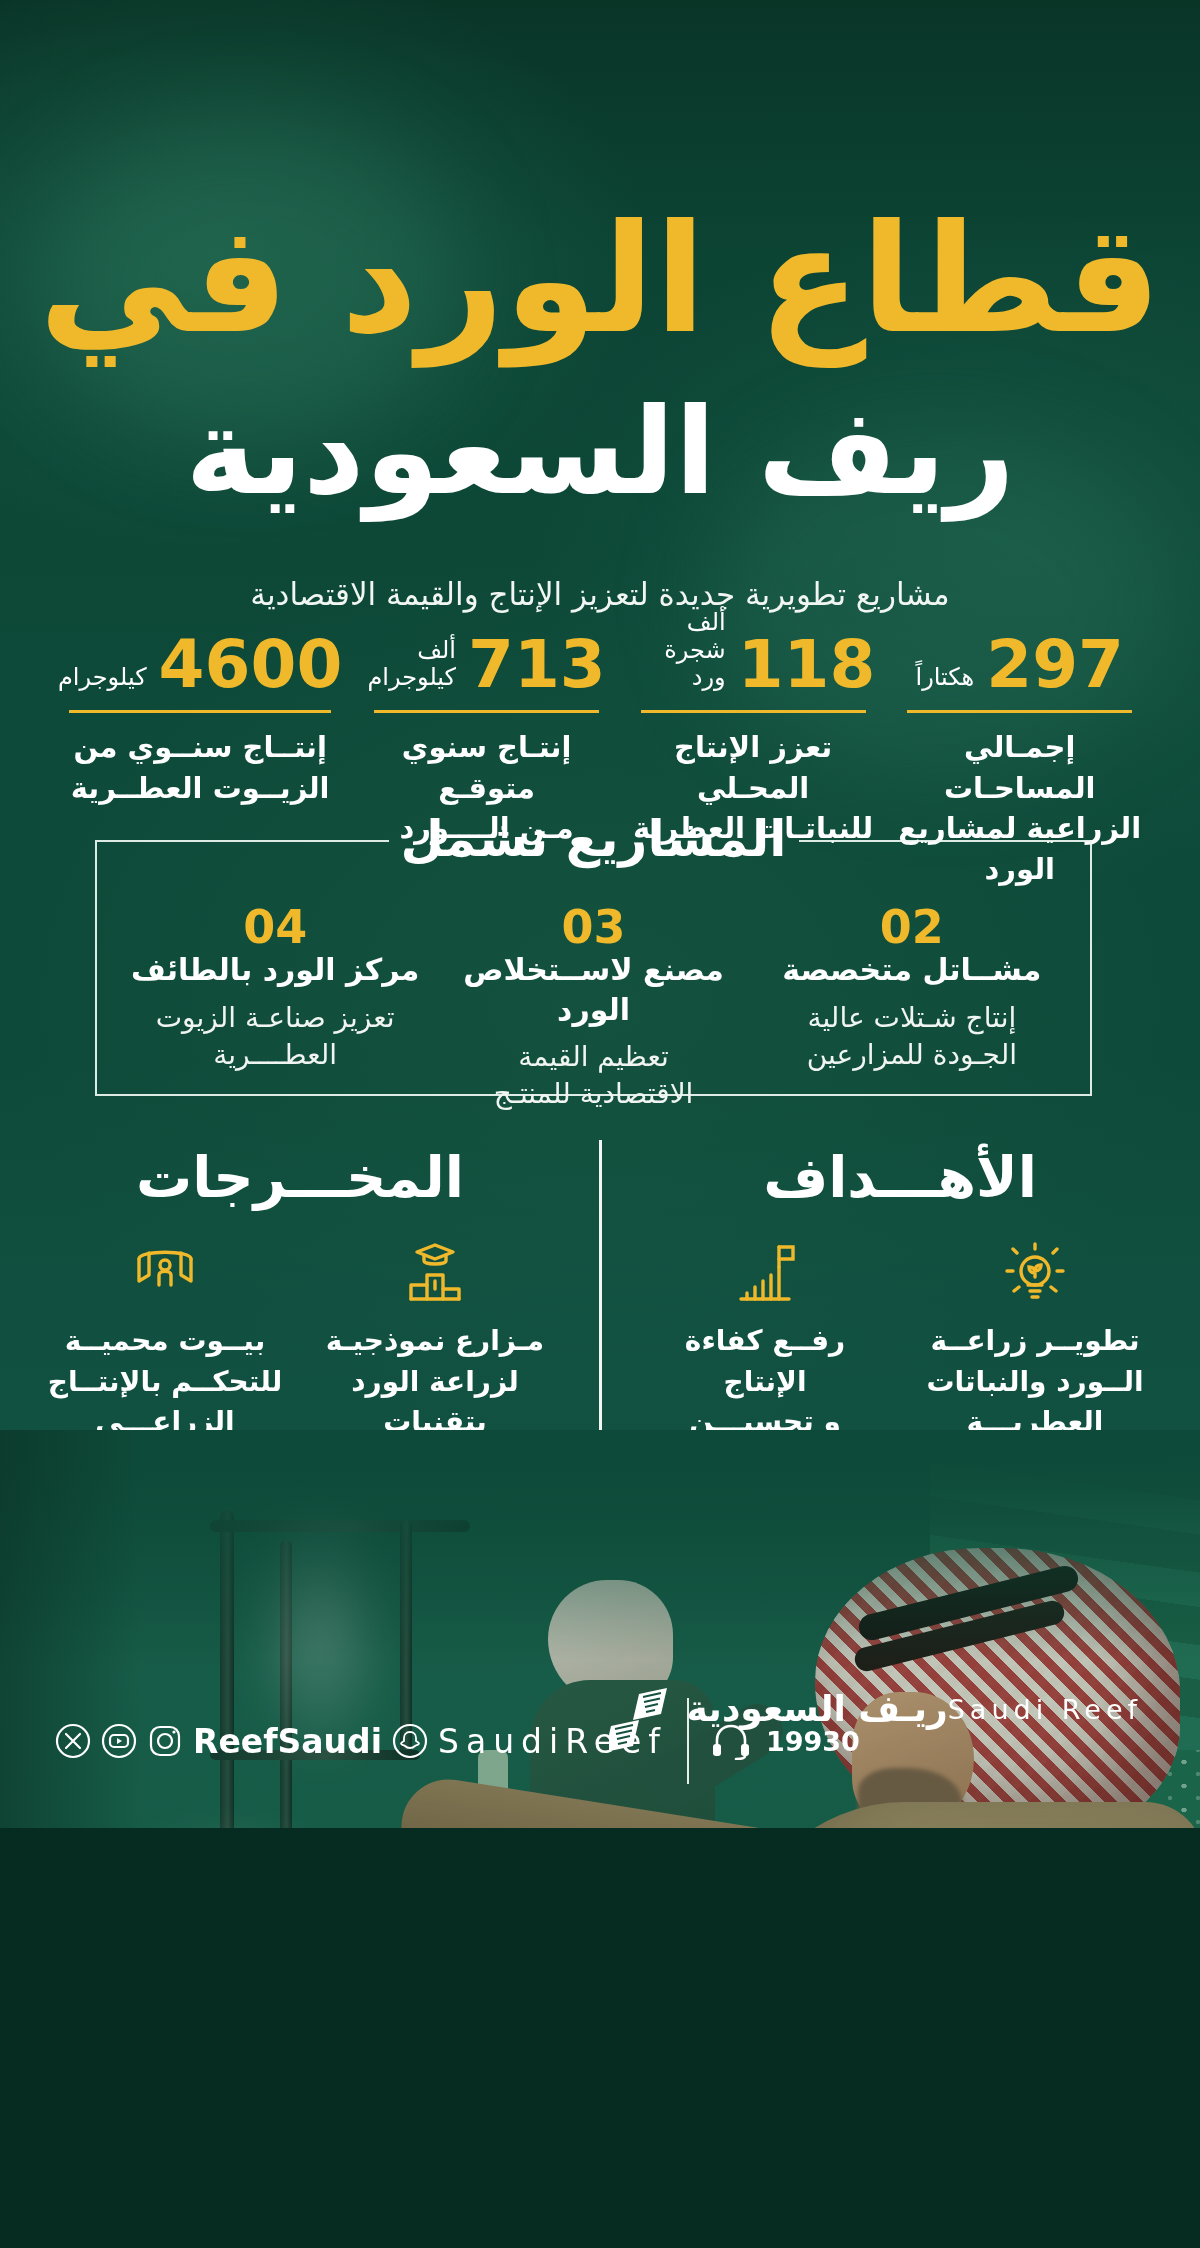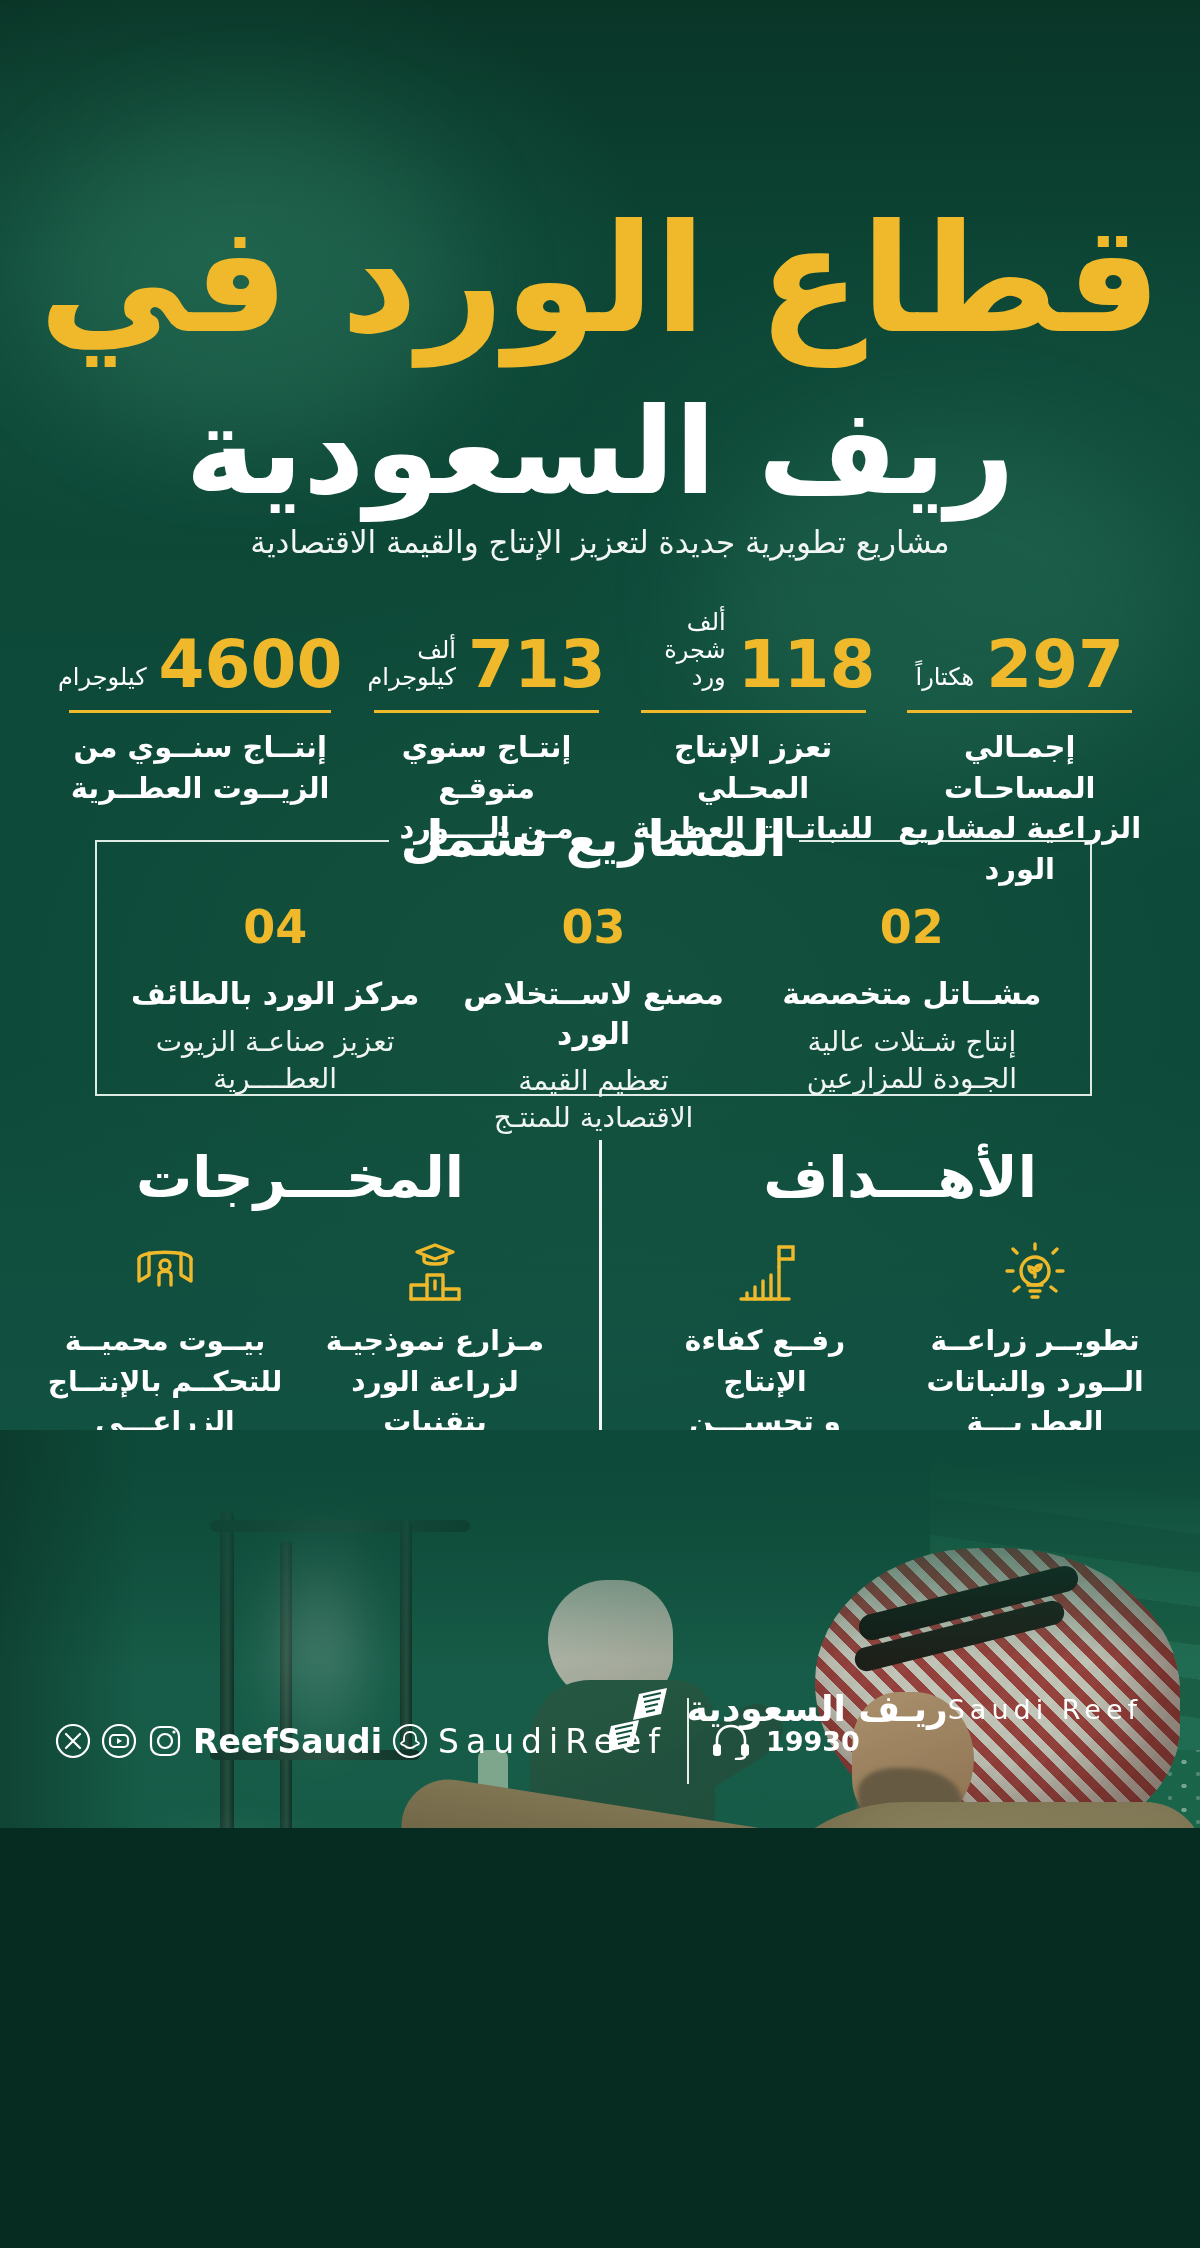--- a/index.html
+++ b/index.html
@@ -11,40 +11,40 @@
       radial-gradient(620px 420px at 18% 14%, rgba(38,110,85,.55), transparent 70%),
       radial-gradient(700px 480px at 85% 30%, rgba(32,100,78,.45), transparent 70%),
       radial-gradient(800px 600px at 50% 55%, rgba(30,96,74,.35), transparent 75%),
       linear-gradient(180deg,#093527 0%, #0c4434 14%, #0e4a39 38%, #0e4a39 58%, #115040 72%, #135544 100%);
   }
   .mist{position:absolute;border-radius:50%;filter:blur(46px);pointer-events:none;}
   
   .header{position:absolute;top:186px;left:0;right:0;text-align:center;}
   .title-accent{font-size:150px;line-height:1.25;font-weight:900;color:#EFB92B;letter-spacing:-2px;}
   .title-main{font-size:120px;line-height:1.2;font-weight:700;color:#ffffff;margin-top:6px;}
-  .subtitle{font-size:31px;font-weight:500;color:#f2f6f3;}
+  .subtitle{font-size:31px;font-weight:500;margin-top:52px;color:#f2f6f3;}
   
   .stats{position:absolute;top:606px;right:58px;left:58px;display:flex;gap:22px;}
   .stat{flex:1;display:flex;flex-direction:column;align-items:center;}
   .stat-top{display:flex;align-items:flex-end;gap:12px;min-height:92px;}
   .stat-num{font-size:66px;font-weight:900;color:#EFB92B;line-height:1;}
   .stat-unit{display:flex;flex-direction:column;align-items:flex-start;font-size:24px;font-weight:400;line-height:1.15;padding-bottom:6px;}
   .stat-line{width:92%;height:3px;background:#EFB92B;margin:12px 0 14px;}
   .stat-desc{font-size:29px;font-weight:600;line-height:1.4;text-align:center;white-space:pre-line;}
   
   .projects{position:absolute;top:842px;left:95px;right:108px;height:254px;
     border:2px solid rgba(240,248,244,.92);border-top:none;}
   .projects .tline{position:absolute;top:-2px;height:2px;background:rgba(240,248,244,.92);}
   .projects .tline.r{right:-2px;left:calc(50% + 205px);}
   .projects .tline.l{left:-2px;right:calc(50% + 205px);}
   .projects-title{position:absolute;top:-34px;left:0;right:0;text-align:center;
     font-size:50px;font-weight:900;line-height:1.25;}
   .projects-items{display:flex;gap:14px;padding:62px 26px 0;}
   .p-item{flex:1;text-align:center;}
-  .p-num{font-size:46px;font-weight:900;color:#EFB92B;line-height:1;margin-bottom:24px;}
+  .p-num{font-size:46px;font-weight:900;color:#EFB92B;line-height:1;margin-bottom:0;}
   .p-title{font-size:30px;font-weight:800;line-height:1.32;white-space:pre-line;}
   .p-desc{font-size:28px;font-weight:400;line-height:1.32;white-space:pre-line;margin-top:10px;color:#f1f5f2;}
   
   .columns{position:absolute;top:1128px;left:0;right:0;height:560px;display:flex;}
   .col{width:600px;}
   .col-title{text-align:center;font-size:56px;font-weight:900;margin-top:16px;line-height:1.2;}
   .col-grid{display:grid;grid-template-columns:1fr 1fr;row-gap:40px;column-gap:20px;padding:30px 40px 0;}
   .item{display:flex;flex-direction:column;align-items:center;text-align:center;}
   .item .ic{width:76px;height:66px;margin-bottom:14px;}
   .item-text{font-size:28px;font-weight:600;line-height:1.45;white-space:pre-line;}

